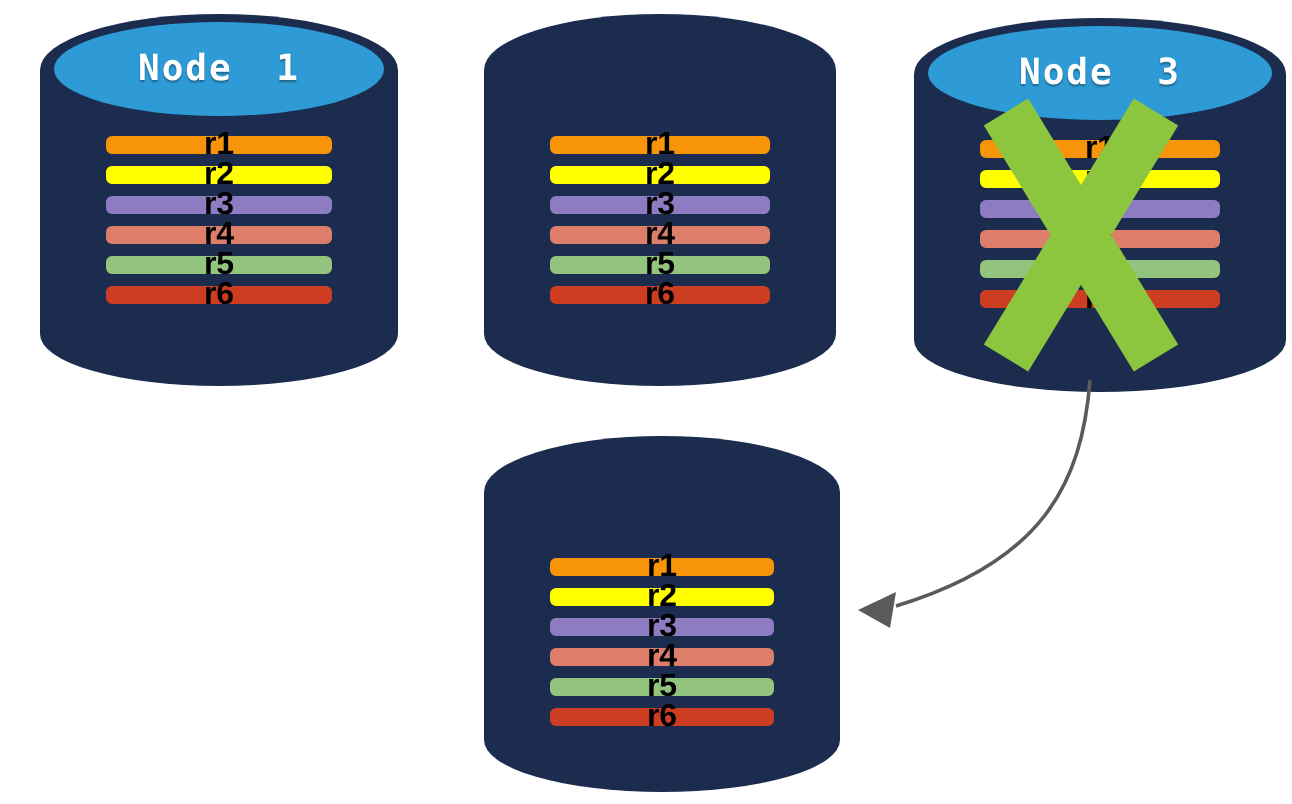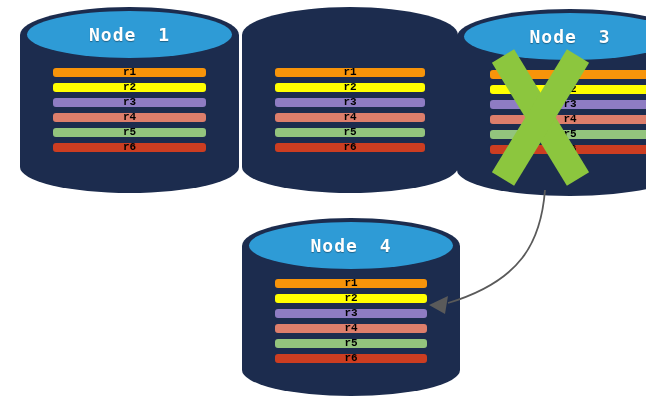--- a/index.html
+++ b/index.html
@@ -6,21 +6,21 @@
   #canvas {
     position: relative;
     width: 646px;
     height: 402px;
     background: #ffffff;
     overflow: hidden;
     font-family: "DejaVu Sans", sans-serif;
   }
 
   
-  .node { position: absolute; padding-left: 40px; }
+  .node { position: absolute; }
   .node1 { left: 20px;  top: 7px;   width: 179px; height: 186px; }
   .node2 { left: 242px; top: 7px;   width: 176px; height: 186px; }
   .node3 { left: 457px; top: 9px;   width: 186px; height: 187px; }
   .node4 { left: 242px; top: 218px; width: 178px; height: 178px; }
 
   .rim {
     position: absolute; left: 0; right: 0; top: 0; height: 56px;
     border-radius: 50%;
     background: var(--cylinder_body);
   }
@@ -50,23 +50,23 @@
   .bars { position: absolute; left: 31px; right: 31px; top: 59px; }
   .bar {
     box-sizing: border-box;
     height: 13px;
     margin-bottom: 2px;
     border: 2px solid var(--bar_border);
     border-radius: 5px;
     display: flex; align-items: center; justify-content: center;
   }
   .bar span {
-    font-family: Liberation Mono, monospace;
+    font-family: Liberation Sans, sans-serif;
     font-weight: 700;
-    font-size: 11px;
+    font-size: 16px;
     line-height: 1;
     color: var(--bar_text);
   }
 
   
   #overlay {
     position: absolute; left: 0; top: 0;
     pointer-events: none;
   }
 </style>
@@ -152,23 +152,20 @@
         </div>
       <div class="bar" style="background-color: rgb(204, 61, 33);">
           <span>r6</span>
         </div>
     </div>
   </div>
 
   <div class="node node4">
     <div class="rim"></div>
     <div class="cylbody"></div>
-    <div class="face">
-      <span class="node-title">Node 4</span>
-    </div>
     <div class="bars">
       <div class="bar" style="background-color: rgb(247, 148, 10);">
           <span>r1</span>
         </div>
       <div class="bar" style="background-color: rgb(255, 255, 0);">
           <span>r2</span>
         </div>
       <div class="bar" style="background-color: rgb(142, 124, 195);">
           <span>r3</span>
         </div>

